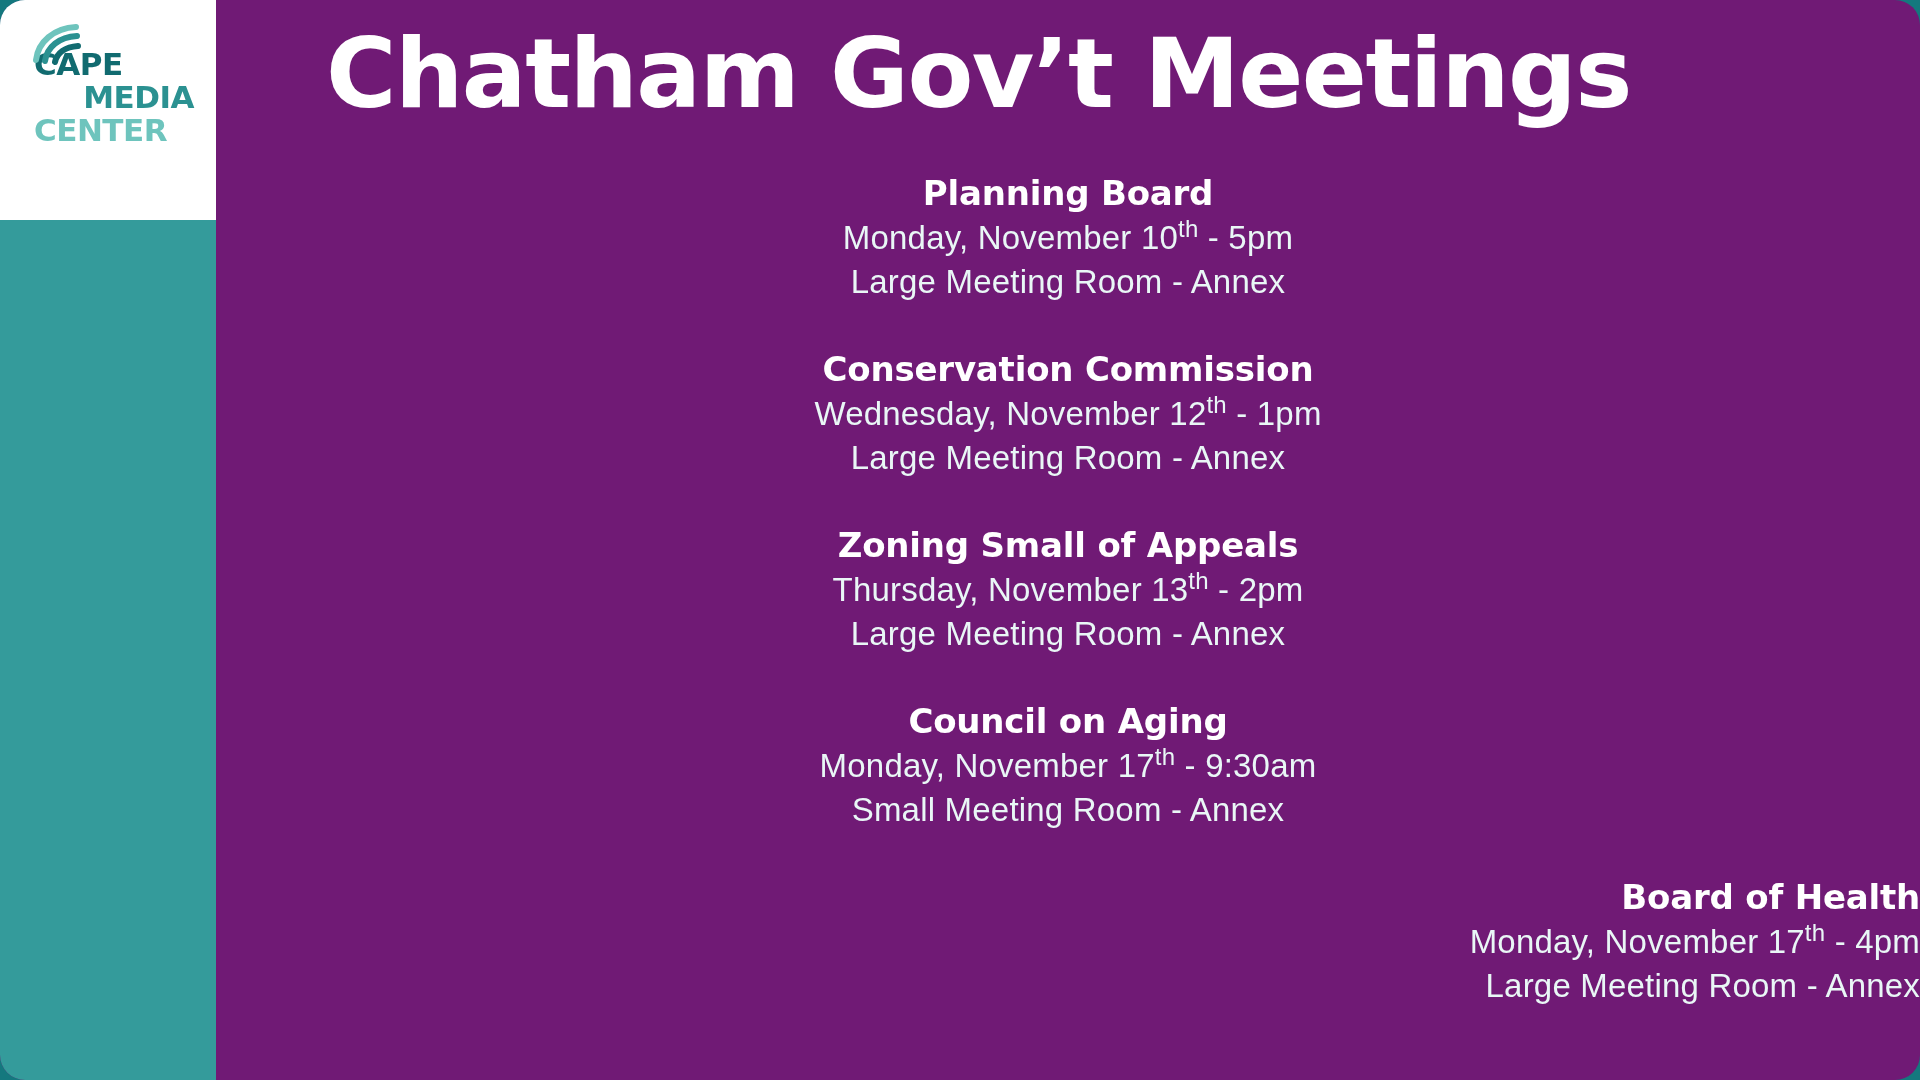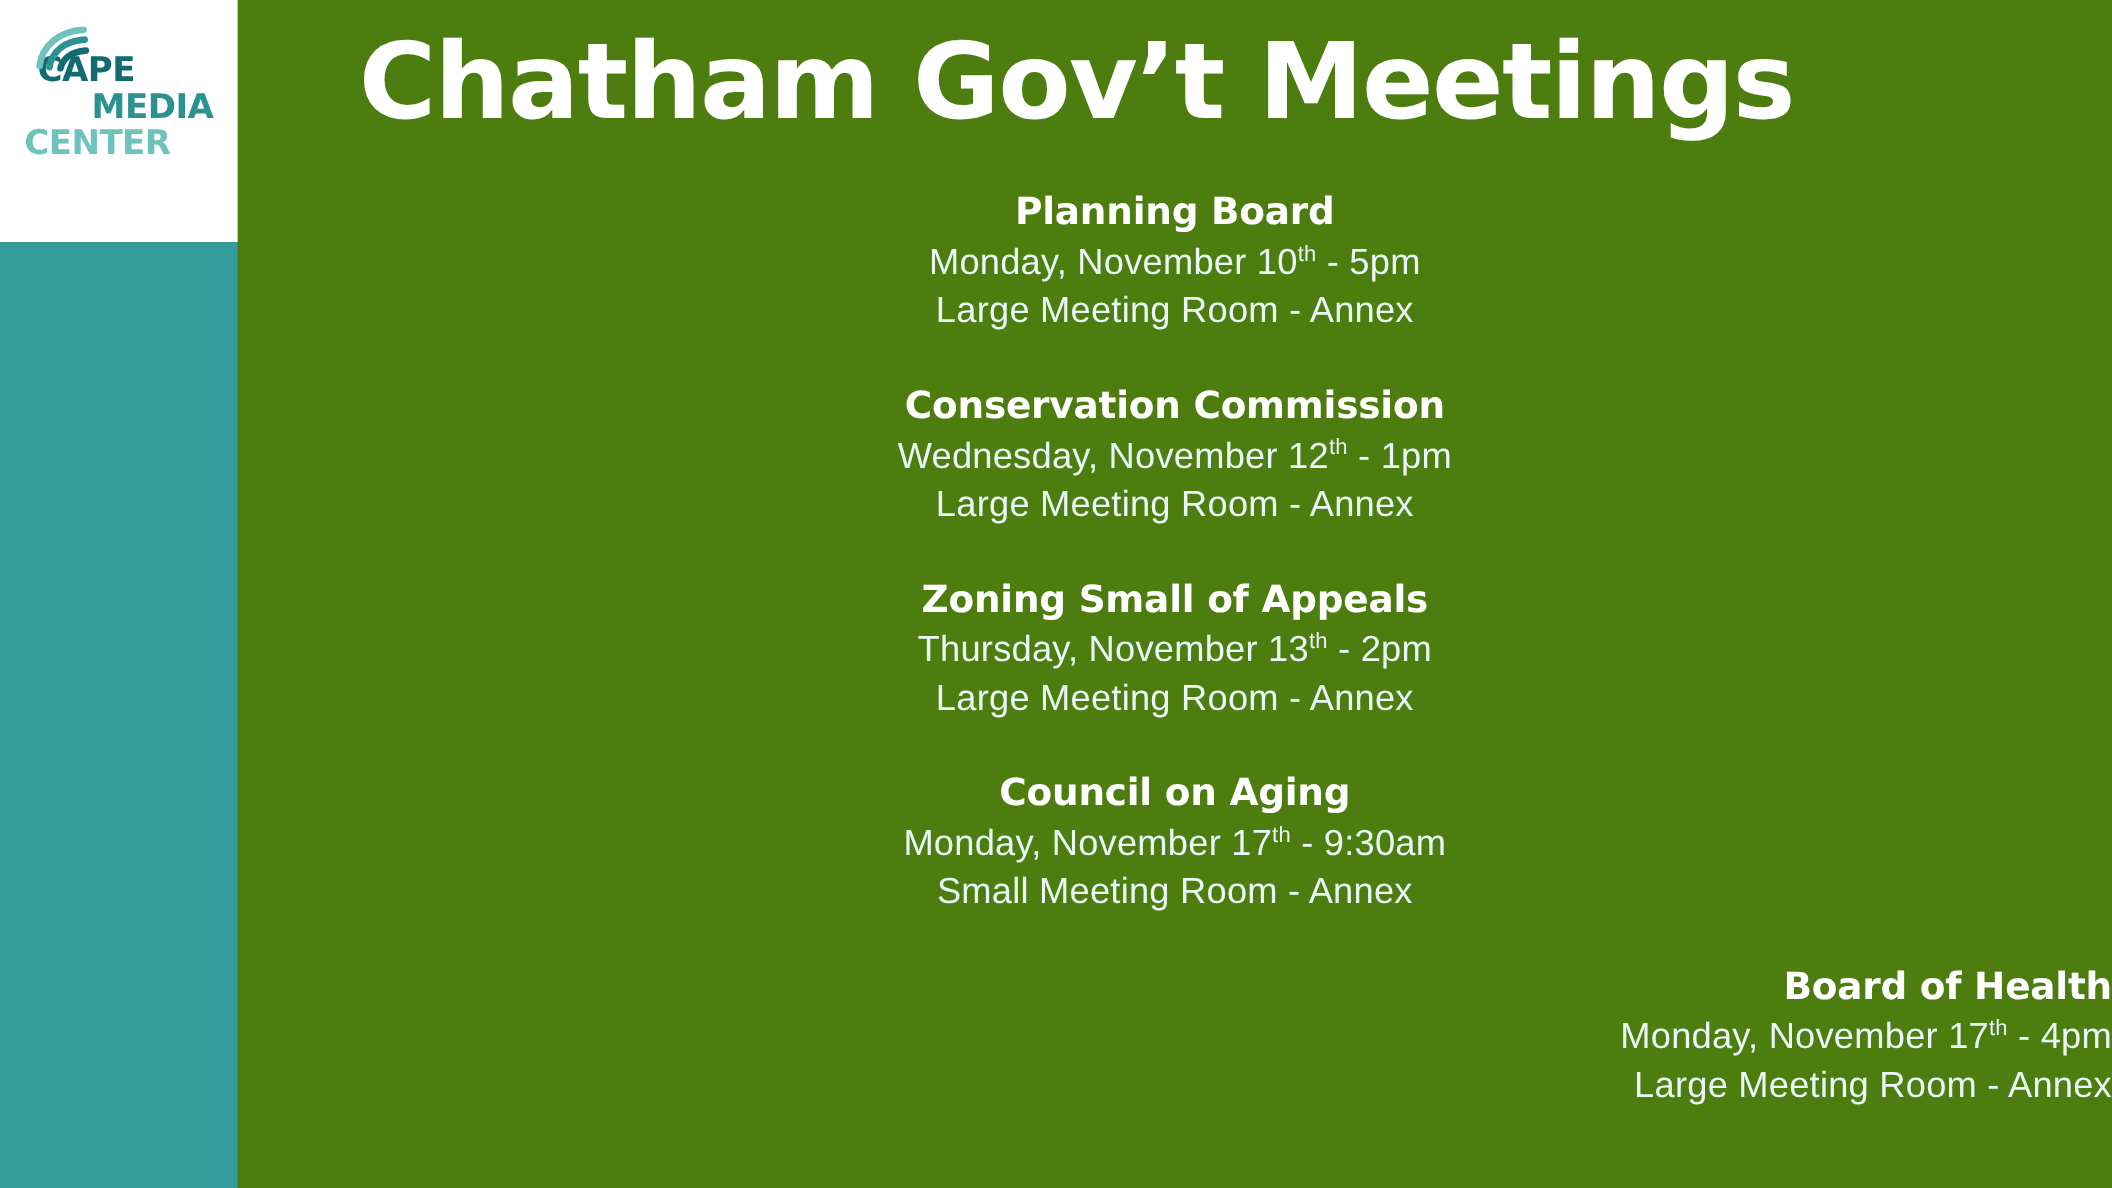--- a/index.html
+++ b/index.html
@@ -10,22 +10,23 @@
     height: 1080px;
     overflow: hidden;
     background: #14787e;
     font-family: "Liberation Sans", sans-serif;
   }
 
   #slide {
     position: relative;
     width: 1920px;
     height: 1080px;
-    background: #4d7c0f;
+    background: #701a75;
     overflow: hidden;
+    border-radius: 25px;
   }
 
   
   #sidebar {
     position: absolute;
     left: 0;
     top: 0;
     width: 216px;
     height: 1080px;
     background: #349b9b;
@@ -61,21 +62,21 @@
     font-family: "DejaVu Sans", "Liberation Sans", sans-serif;
     font-weight: bold;
     font-size: 31px;
     letter-spacing: -0.5px;
     line-height: 33px;
     display: block;
     white-space: nowrap;
   }
   #logo-cape   { color: #116b70; margin-top: 22px; margin-left: 12px; }
   #logo-media  { color: #2b9191; margin-left: 3px; text-align: right; }
-  #logo-center { color: #6ec4bd; margin-left: 0px; }
+  #logo-center { color: #6ec4bd; margin-left: 12px; }
 
   
   #main {
     position: absolute;
     left: 216px;
     top: 0;
     width: 1704px;
     height: 1080px;
   }
 
@@ -124,21 +125,21 @@
     color: #e9f7f6;
     font-family: "Liberation Sans", sans-serif;
     font-weight: 400;
     font-size: 33px;
     line-height: 44px;
     letter-spacing: 0.2px;
     white-space: nowrap;
   }
 
   .ord {
-    font-size: 20px;
+    font-size: 24px;
     vertical-align: super;
     line-height: 0;
   }
 </style>
 </head>
 <body>
 
 <div id="slide">
 
   <div id="sidebar"></div>

